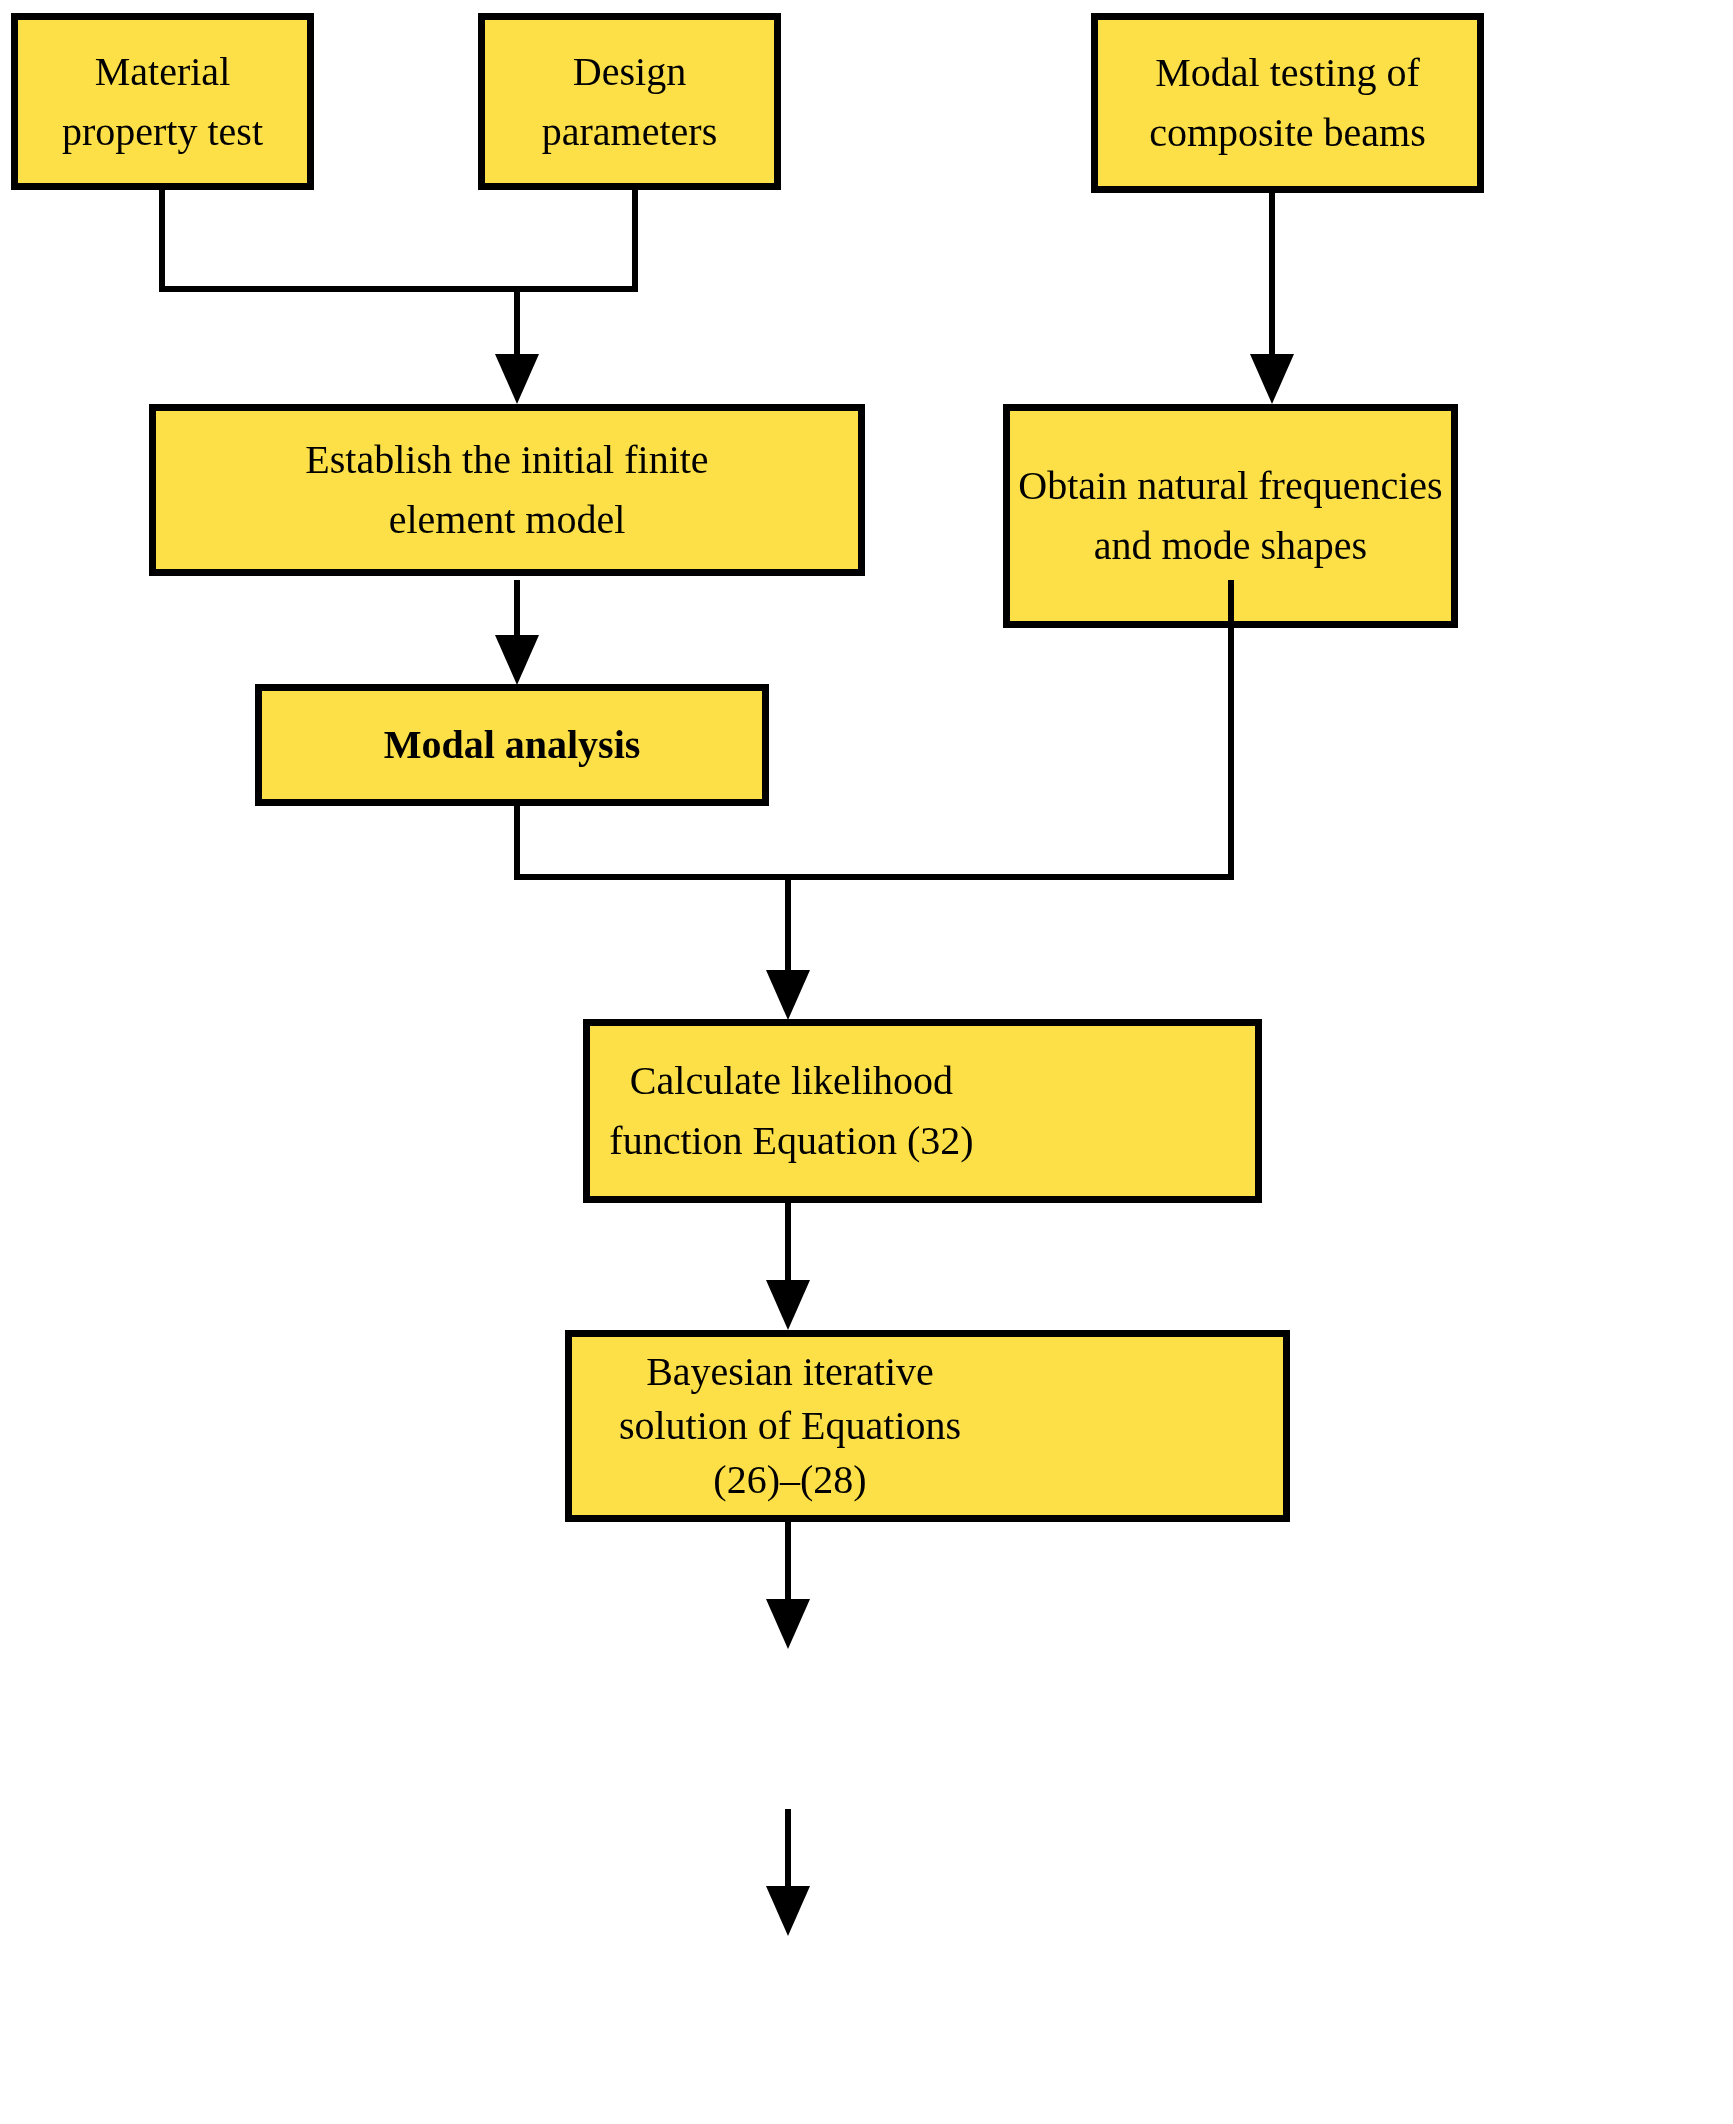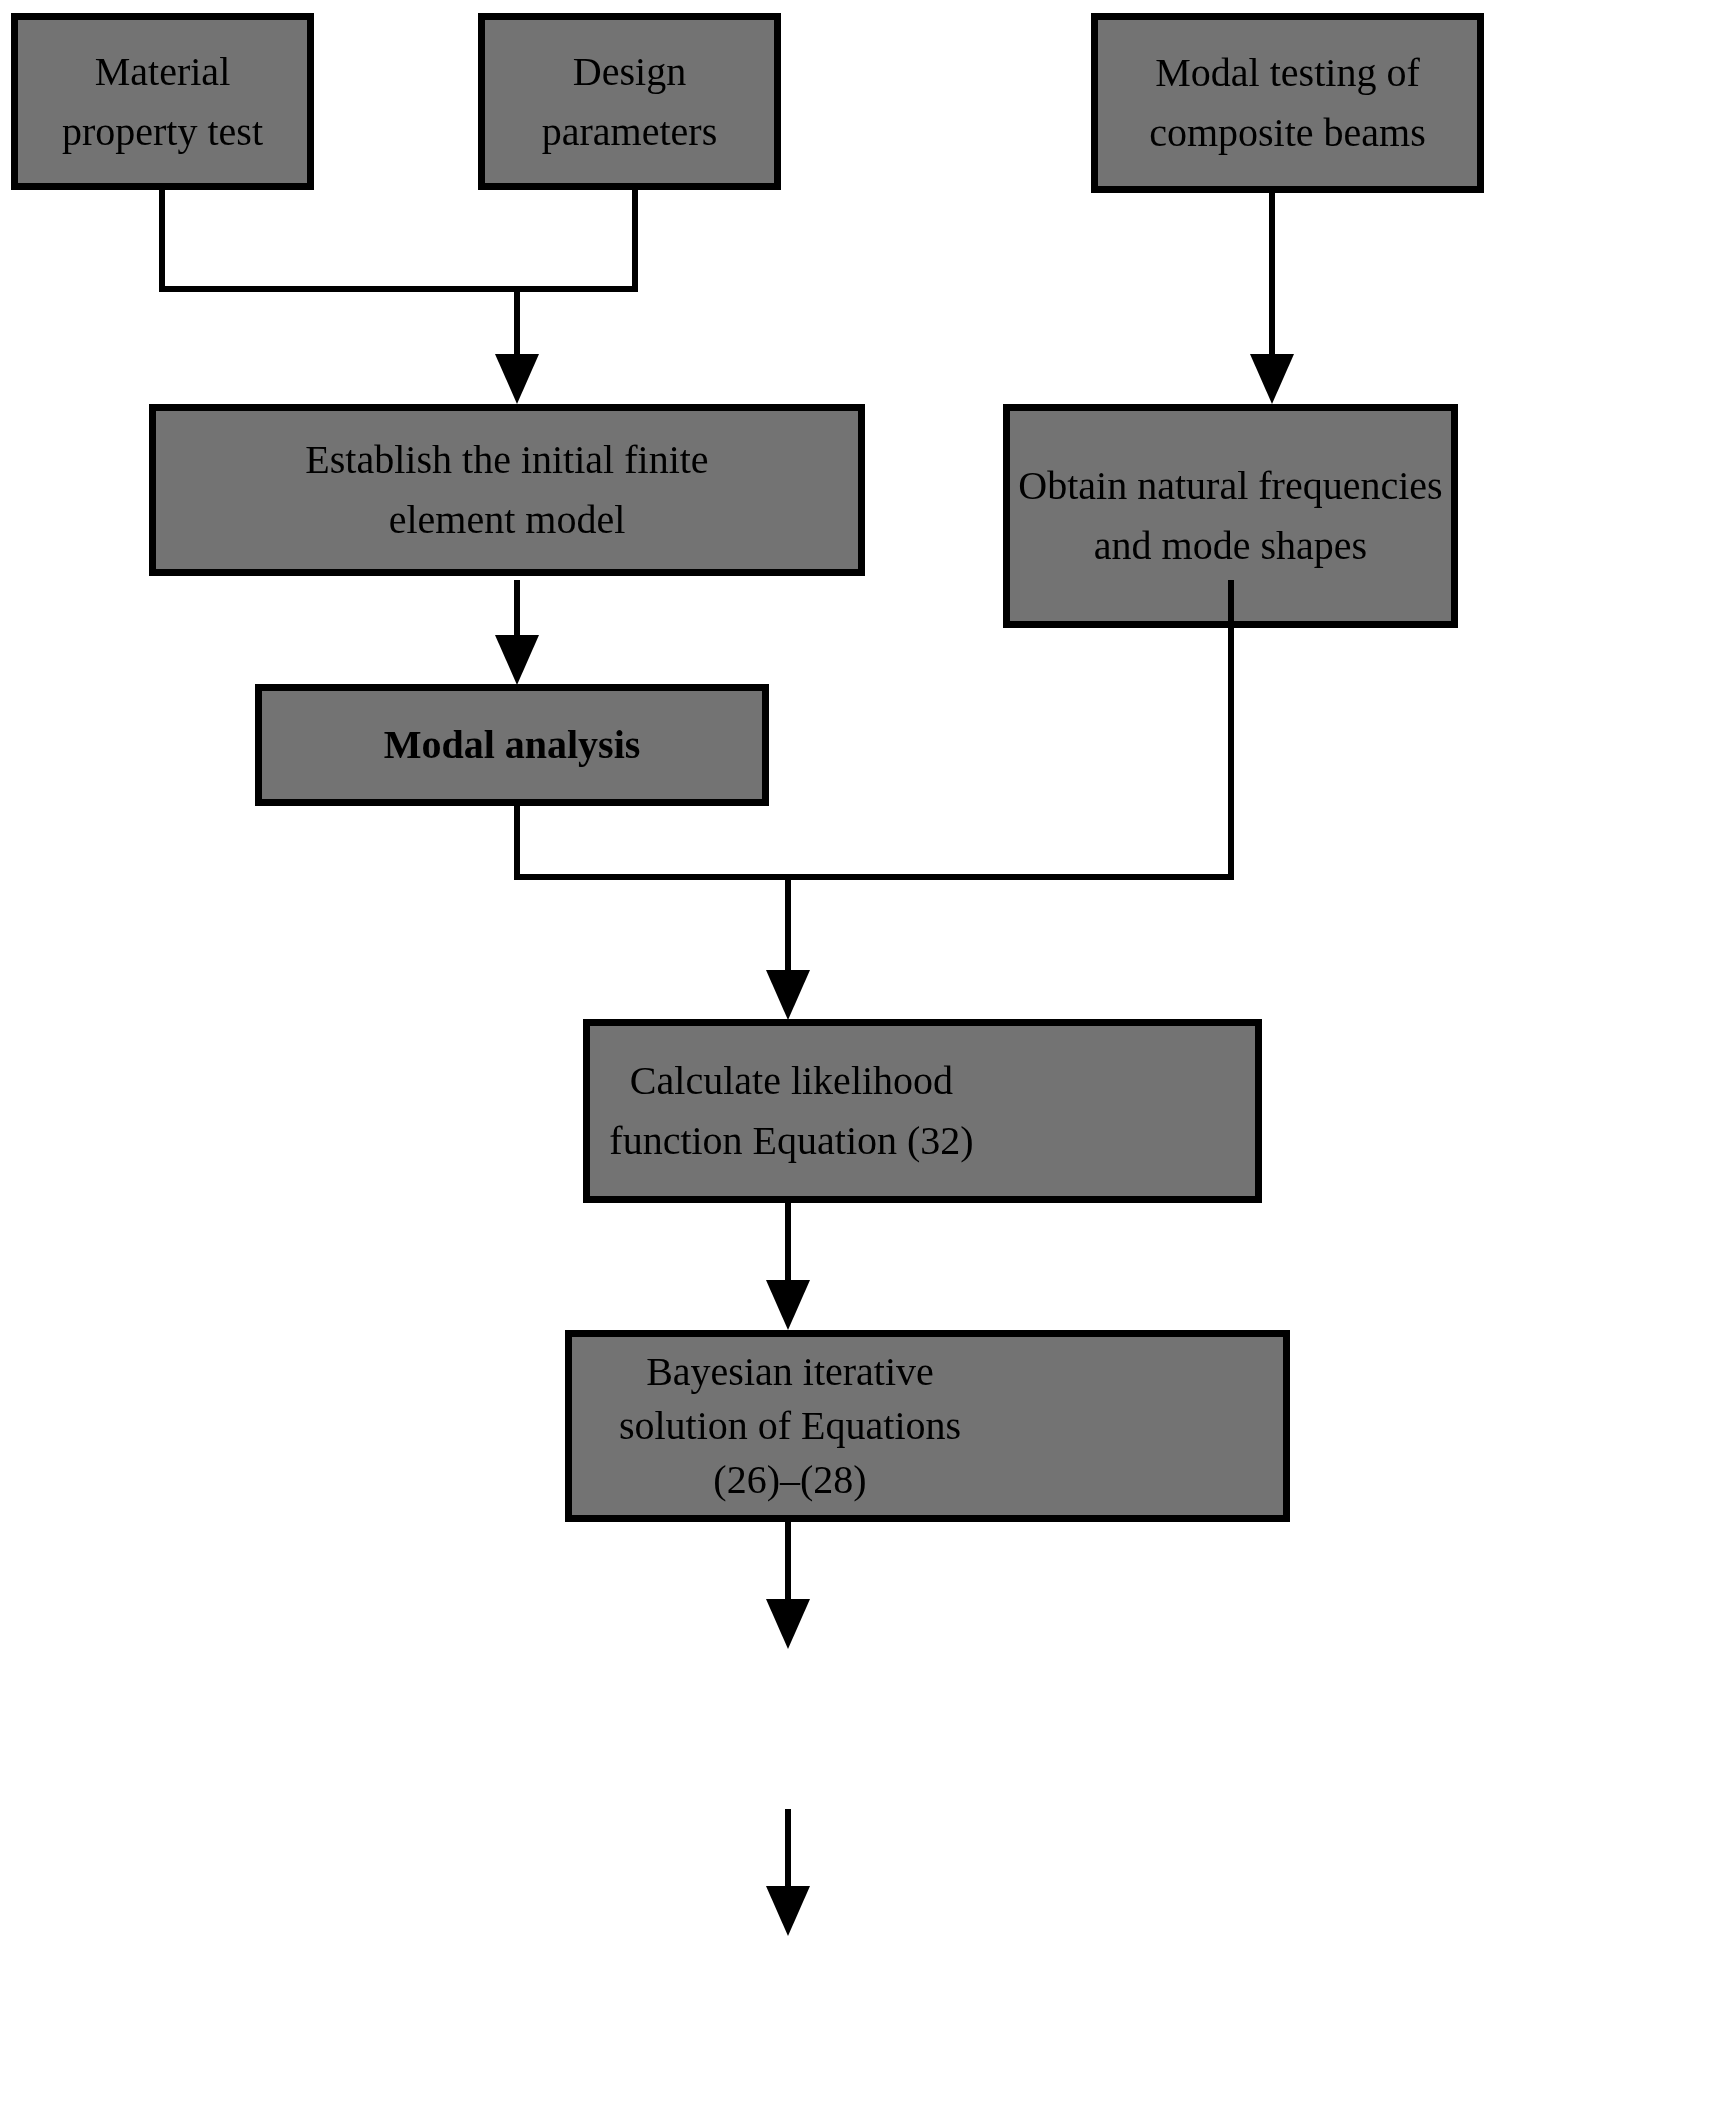--- a/index.html
+++ b/index.html
@@ -13,21 +13,21 @@
     height: 2125px;
     background: #ffffff;
     font-family: "Liberation Serif", serif;
     color: #000000;
     overflow: hidden;
   }
   .node {
     position: absolute;
     box-sizing: border-box;
     border: 7.3px solid #000000;
-    background: #737373;
+    background: #fde047;
     display: flex;
     align-items: center;
     justify-content: center;
     text-align: center;
     white-space: pre-line;
     font-size: 40px;
     line-height: 1.5;
   }
   .vline, .hline {
     position: absolute;

